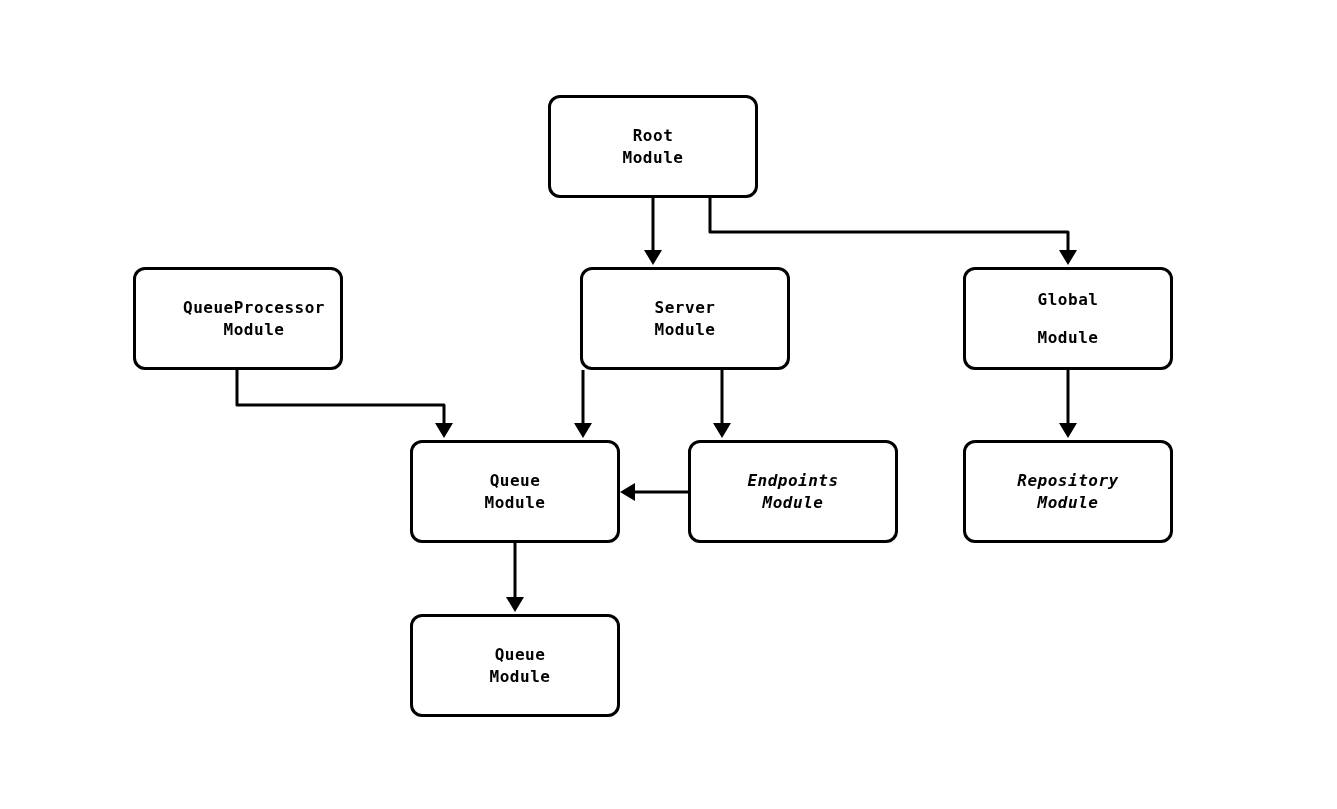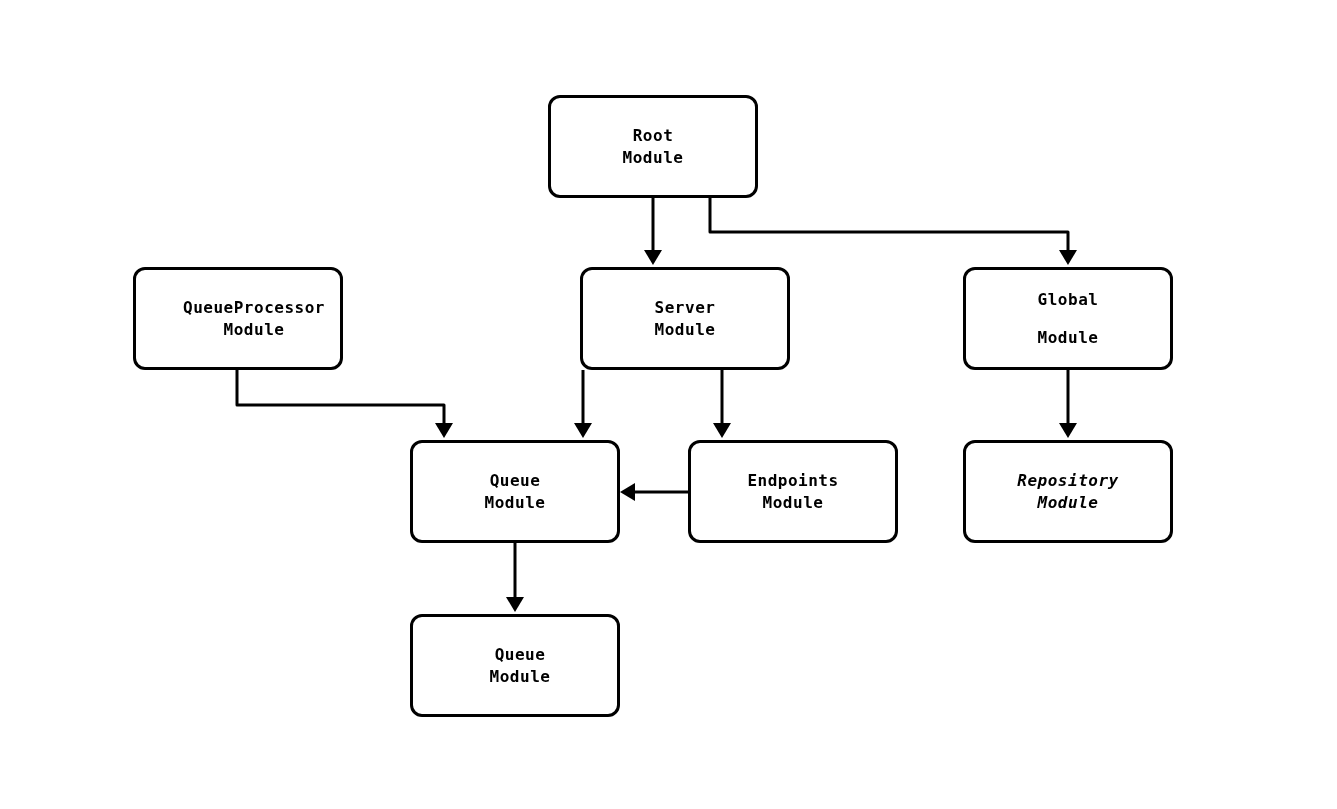--- a/index.html
+++ b/index.html
@@ -98,21 +98,21 @@
   <div class="node" style="left: 963px; top: 267px; width: 210px; height: 103px; gap: 16px;">
     <span class="node-line">Global</span>
     <span class="node-line">Module</span>
   </div>
 
   <div class="node" style="left: 410px; top: 440px; width: 210px; height: 103px;">
     <span class="node-line">Queue</span>
     <span class="node-line">Module</span>
   </div>
 
-  <div class="node" style="left: 688px; top: 440px; width: 210px; height: 103px;">
+  <div class="node" style="left: 688px; top: 440px; width: 210px; height: 103px; font-style: italic;">
     <span class="node-line">Endpoints</span>
     <span class="node-line">Module</span>
   </div>
 
   <div class="node" style="left: 963px; top: 440px; width: 210px; height: 103px; font-style: italic;">
     <span class="node-line">Repository</span>
     <span class="node-line">Module</span>
   </div>
 
   <div class="node" style="left: 410px; top: 614px; width: 210px; height: 103px; padding-left: 10px;">

